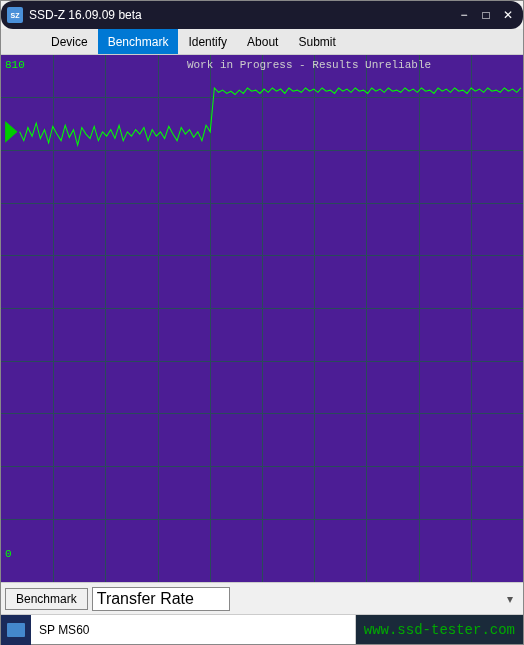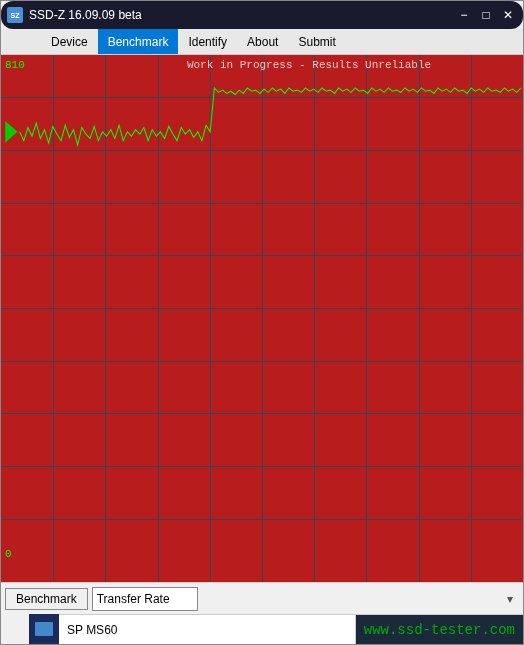--- a/index.html
+++ b/index.html
@@ -84,21 +84,21 @@
       align-items: center;
       font-size: 12px;
       color: #000;
       white-space: nowrap;
     }
     .menu-item.active {
       background: #0078d4;
       color: white;
     }
     .chart-area {
-      background: #b91c1c;
+      background: #4c1d95;
       flex: 1;
       position: relative;
       overflow: hidden;
       border: none;
     }
     .chart-label-y-top {
       position: absolute;
       top: 4px;
       left: 4px;
       color: #00ff00;
@@ -155,47 +155,46 @@
       border: 1px solid #888;
       cursor: pointer;
       font-size: 12px;
       white-space: nowrap;
     }
     .dropdown-select {
       flex: 1;
       height: 24px;
       border: 1px solid #888;
       background: white;
-      font-size: 12px;
+      font-size: 16px;
       padding: 0 4px;
       appearance: none;
       cursor: pointer;
     }
     .dropdown-wrapper {
       flex: 1;
       position: relative;
     }
     .dropdown-wrapper::after {
       content: '▾';
       position: absolute;
       right: 6px;
       top: 50%;
       transform: translateY(-50%);
       pointer-events: none;
       font-size: 12px;
       color: #555;
     }
     .status-bar {
       display: flex;
-      align-items: flex-end;
+      align-items: center;
       height: 30px;
       background: #0369a1;
       border-top: 1px solid #ccc;
       flex-shrink: 0;
-      margin-left: 28px;
     }
     .status-icon {
       width: 30px;
       height: 30px;
       background: #1a2a5a;
       display: flex;
       align-items: center;
       justify-content: center;
       flex-shrink: 0;
     }

